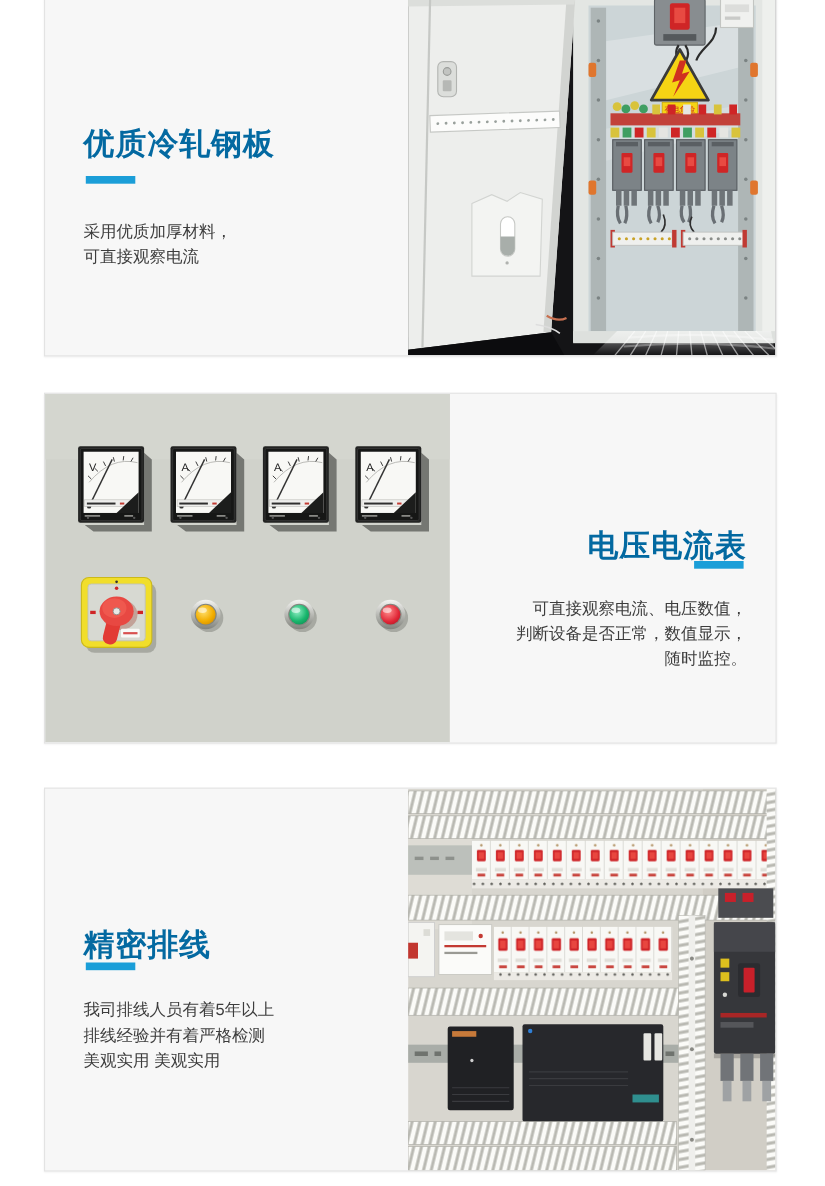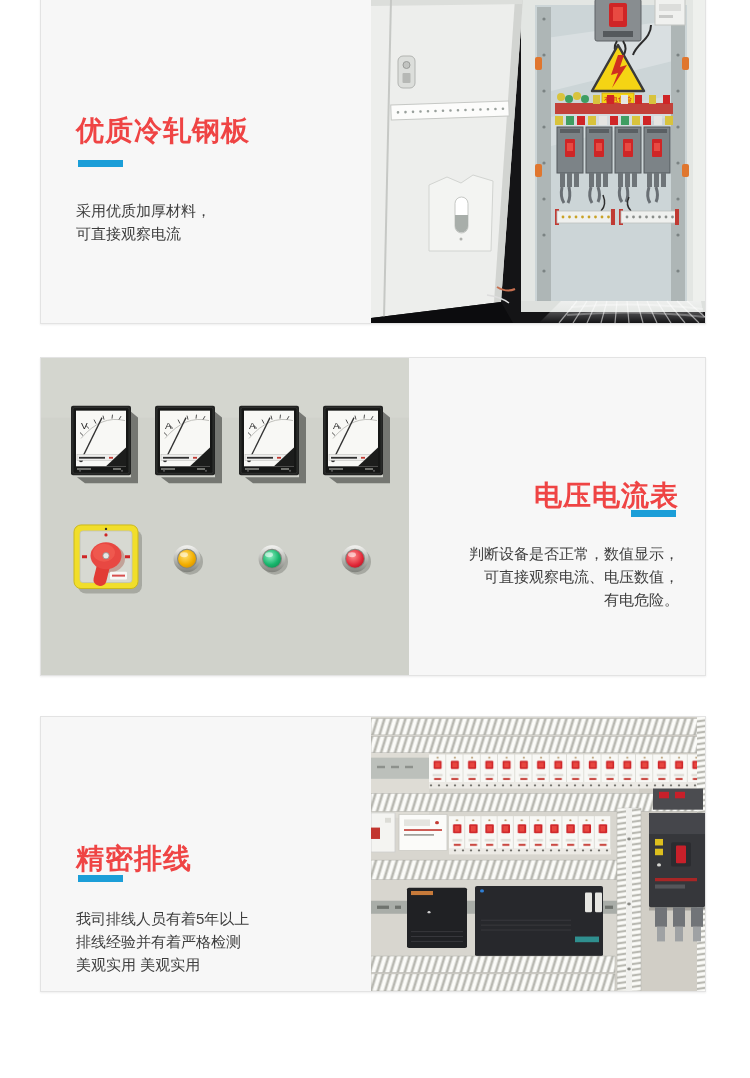--- a/index.html
+++ b/index.html
@@ -9,26 +9,26 @@
     overflow:hidden;
   }
   .card{
     position:absolute;left:40px;width:666px;box-sizing:border-box;
     background:#f7f7f7;border:1px solid #e3e3e3;
     box-shadow:0 1px 2px rgba(0,0,0,0.07);
     overflow:hidden;
   }
   #card-steel{top:-2px;height:326px;}
   #card-meters{top:357px;height:319px;}
-  #card-wiring{top:716px;height:276px;}
+  #card-wiring{top:716px;height:349px;}
   .photo{position:absolute;top:0;bottom:0;}
   .photo svg{display:block;width:100%;height:100%;}
   .photo-right{right:0;width:334px;}
   .photo-left{left:0;width:368px;}
-  .title{position:absolute;font-size:28px;color:#ef4444;letter-spacing:1px;white-space:nowrap;}
+  .title{position:absolute;font-size:28px;color:#0369a1;letter-spacing:1px;white-space:nowrap;}
   .accent{position:absolute;width:45px;height:7px;}
   .copy{position:absolute;font-size:15px;color:#3d3d3d;line-height:23px;white-space:nowrap;}
   .copy span{display:block;}
   
   #card-steel .title{left:35px;top:90px;}
   #card-steel .accent{left:37px;top:161px;}
   #card-steel .copy{left:35px;top:185px;margin-top:15px;}
   
   #card-meters .title{right:26px;top:96px;margin-left:36px;}
   #card-meters .accent{right:29px;top:152px;}
@@ -348,23 +348,23 @@
         <circle r="13.5" fill="url(#gMetal)"></circle>
         <circle r="10" fill="#84867f"></circle>
         <circle r="9" fill="url(#gRed)"></circle>
         <ellipse cx="-3" cy="-4" rx="4" ry="2.5" fill="#ffffff" opacity="0.55"></ellipse>
       </g>
     </svg>
   </div>
   <h2 class="title">电压电流表</h2>
   <div class="accent" style="background: rgb(27, 158, 216);"></div>
   <div class="copy">
+    <span>可直接观察电流、电压数值，</span>
     <span>判断设备是否正常，数值显示，</span>
-    <span>可直接观察电流、电压数值，</span>
-    <span>有电危险。</span>
+    <span>随时监控。</span>
   </div>
 </section>
 
 <section class="card" id="card-wiring">
   <h2 class="title">精密排线</h2>
   <div class="accent" style="background: rgb(27, 158, 216);"></div>
   <div class="copy">
     <span>我司排线人员有着5年以上</span>
     <span>排线经验并有着严格检测</span>
     <span>美观实用 美观实用</span>

